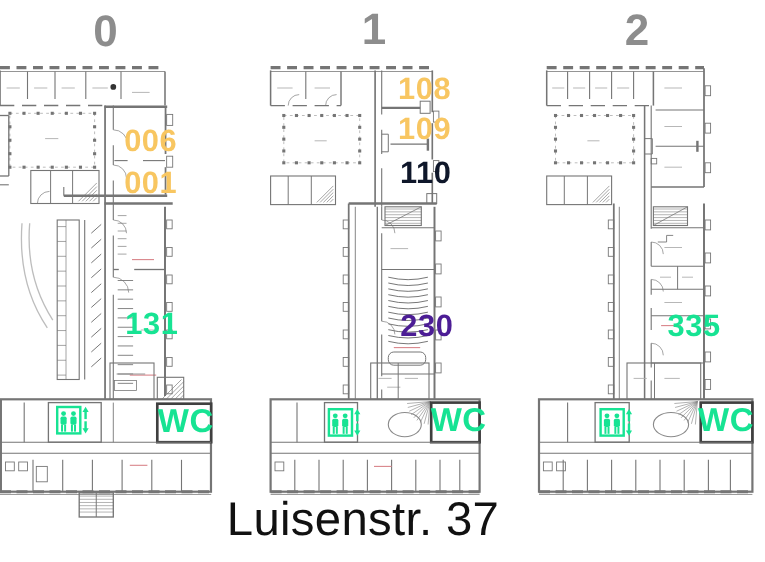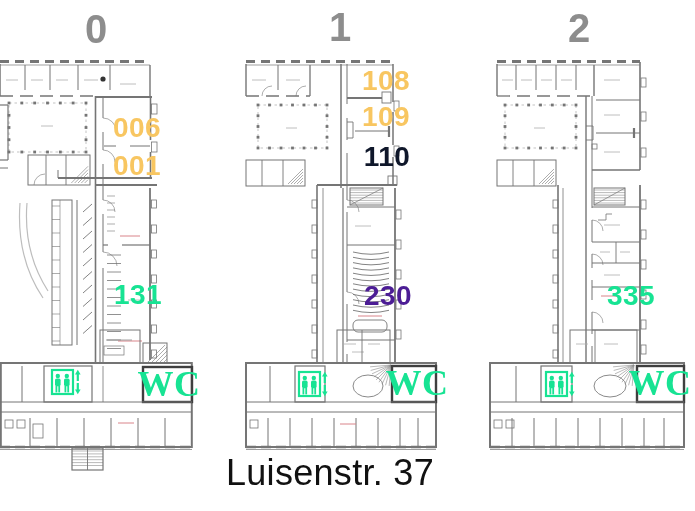--- a/index.html
+++ b/index.html
@@ -3,23 +3,23 @@
 <meta charset="utf-8">
 <style>
   html,body{margin:0;padding:0;background:#fff;}
   .canvas{
     position:relative;width:695px;height:511px;background:#fff;overflow:hidden;
     font-family:"Liberation Sans","DejaVu Sans",sans-serif;
   }
   svg.plan{position:absolute;left:0;top:0;}
   .lbl{position:absolute;transform:translate(-50%,-50%);font-weight:bold;white-space:nowrap;line-height:1;}
   .roomlbl{font-size:28px;letter-spacing:.5px;}
-  .wclbl{font-size:36px;letter-spacing:.5px;font-family:Liberation Serif, serif;}
+  .wclbl{font-size:30px;letter-spacing:.5px;}
   .floorno{font-size:40px;}
-  .maptitle{font-size:36px;font-weight:400;letter-spacing:.3px;}
+  .maptitle{font-size:43px;font-weight:400;letter-spacing:.3px;}
 </style>
 </head>
 <body>
 
 <div class="canvas">
 
   <svg id="plan" class="plan" width="695" height="511" viewBox="0 0 695 511">
     <defs>
       <g id="lift">
         <rect x="1" y="1" width="21" height="24" fill="#fff" stroke="var(--green)" stroke-width="2.2"></rect>

